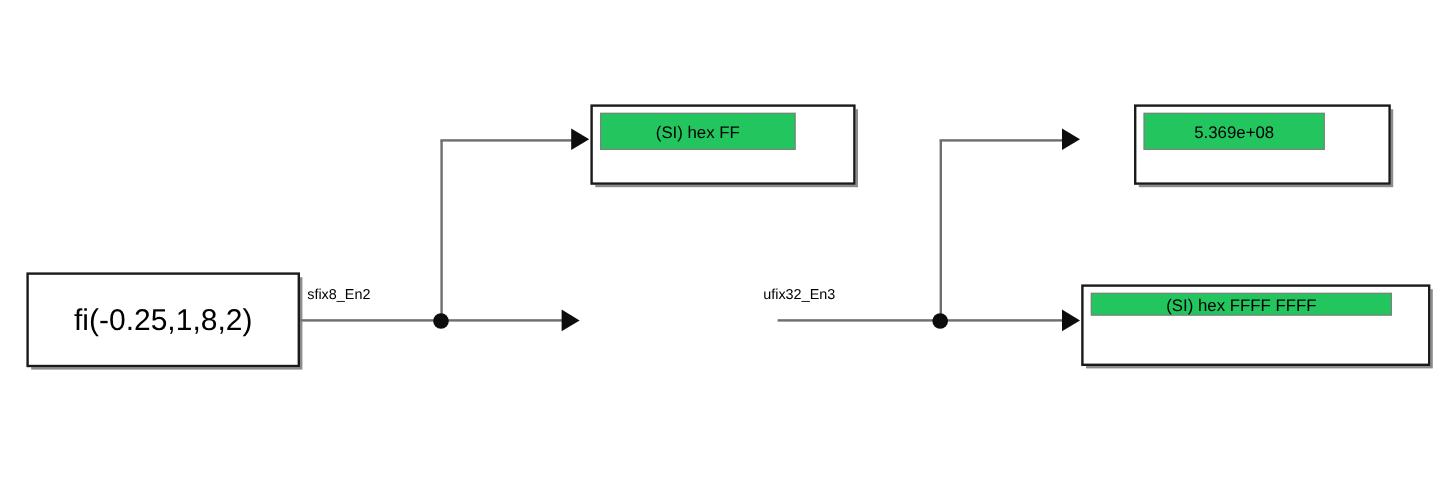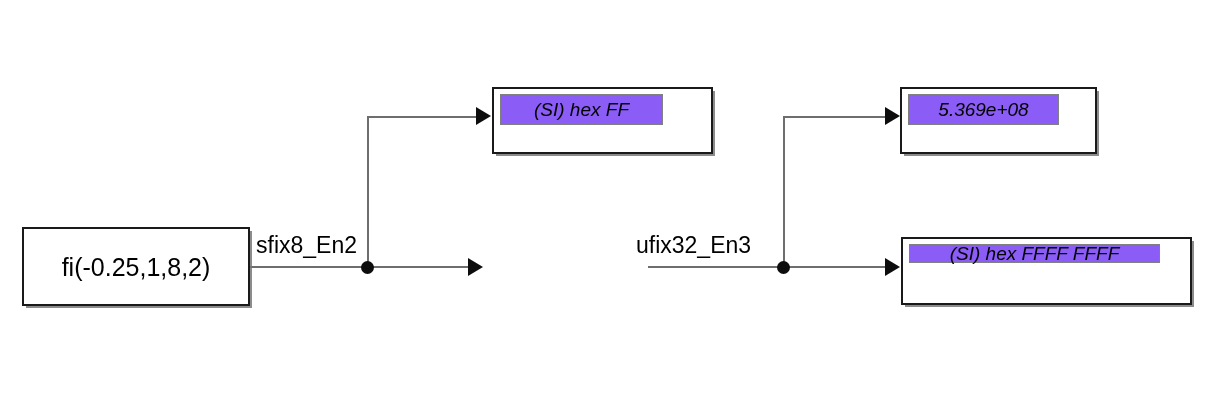--- a/index.html
+++ b/index.html
@@ -49,31 +49,30 @@
     top: 17px;
   }
   .convert-line2 {
     top: 45px;
   }
 
   
   .display-value {
     position: absolute;
     box-sizing: border-box;
-    background: #8b5cf6;
+    background: #22c55e;
     border: 1.5px solid #808080;
     color: #000000;
-    font-size: 19px;
+    font-size: 14px;
     line-height: 1;
     text-align: center;
     white-space: nowrap;
     display: flex;
     align-items: center;
     justify-content: center;
-    font-style: italic;
   }
 
   
   .wire-h {
     position: absolute;
     height: 0;
     border-top: 2px solid #6e6e6e;
   }
   .wire-v {
     position: absolute;
@@ -97,21 +96,21 @@
     width: 13px;
     height: 13px;
     border-radius: 50%;
     background: #0d0d0d;
   }
 
   
   .signal-label {
     position: absolute;
     color: #000000;
-    font-size: 23px;
+    font-size: 12px;
     line-height: 19px;
     white-space: nowrap;
   }
 </style>
 </head>
 <body>
 
 <div id="canvas">
 
   <div class="wire-h" style="left:250px; top:266px; width:117px;"></div>
@@ -136,21 +135,21 @@
 
   <div class="block src-block" style="left:22px; top:227px; width:228px; height:79px;">
     <div class="block-label">fi(-0.25,1,8,2)</div>
   </div>
 
 
   <div class="block" style="left:492px; top:87px; width:221px; height:67px;">
     <div class="display-value" style="left:6px; top:5px; width:163px; height:31px;">(SI) hex FF</div>
   </div>
 
-  <div class="block" style="left:900px; top:87px; width:197px; height:67px;">
+  <div class="block" style="left:945px; top:87px; width:214px; height:67px;">
     <div class="display-value" style="left:6px; top:5px; width:151px; height:31px;">5.369e+08</div>
   </div>
 
   <div class="block" style="left:901px; top:237px; width:291px; height:68px;">
     <div class="display-value" style="left:6px; top:5px; width:251px; height:19px;">(SI) hex FFFF FFFF</div>
   </div>
 
 </div>
 
 </body></html>

